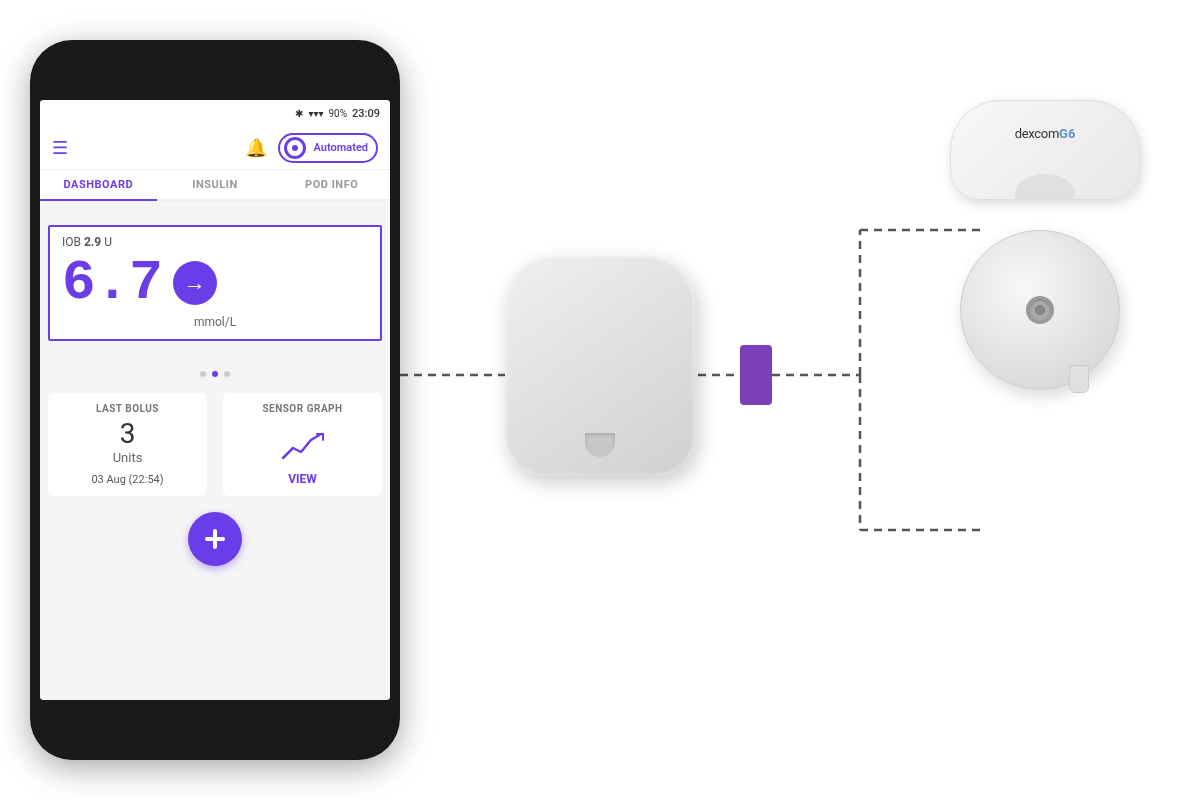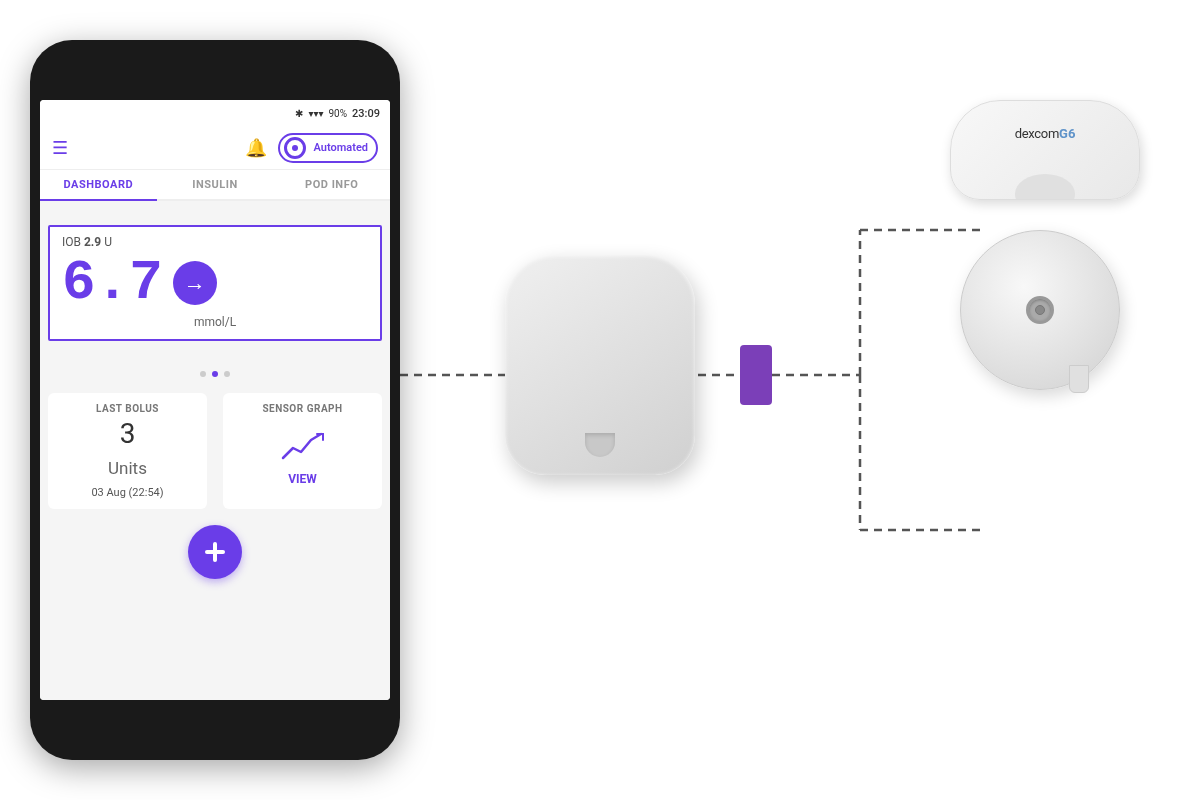--- a/index.html
+++ b/index.html
@@ -208,23 +208,23 @@
       letter-spacing: 0.5px;
       margin-bottom: 6px;
     }
     .bolus-value {
       font-size: 28px;
       font-weight: 400;
       color: #333;
       line-height: 1;
     }
     .bolus-unit {
-      font-size: 17px;
+      font-size: 13px;
       color: #666;
-      margin-top: 10px;
+      margin-top: 2px;
     }
     .bolus-time {
       font-size: 11px;
       color: #555;
       margin-top: 8px;
     }
     .sensor-card {
       flex: 1;
       background: #fff;
       border-radius: 6px;

